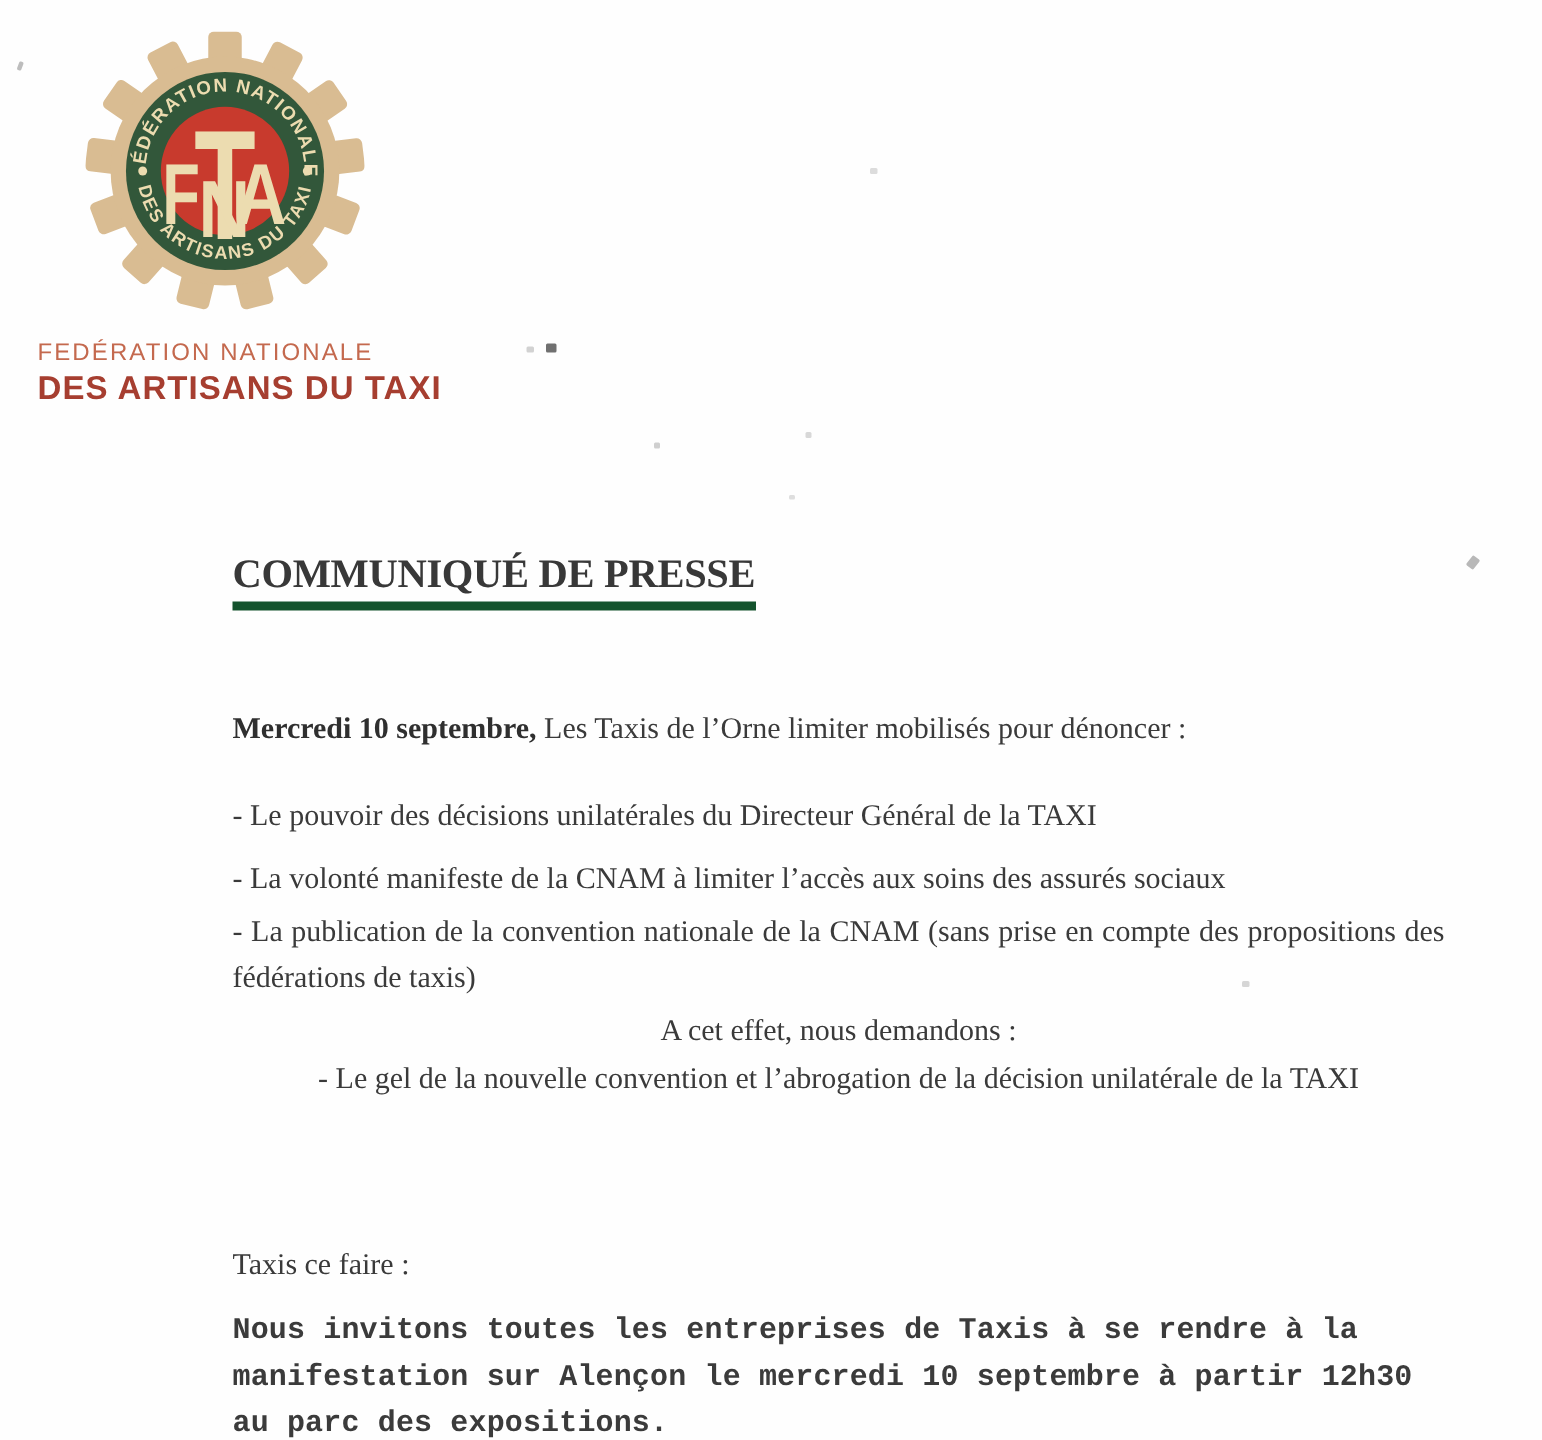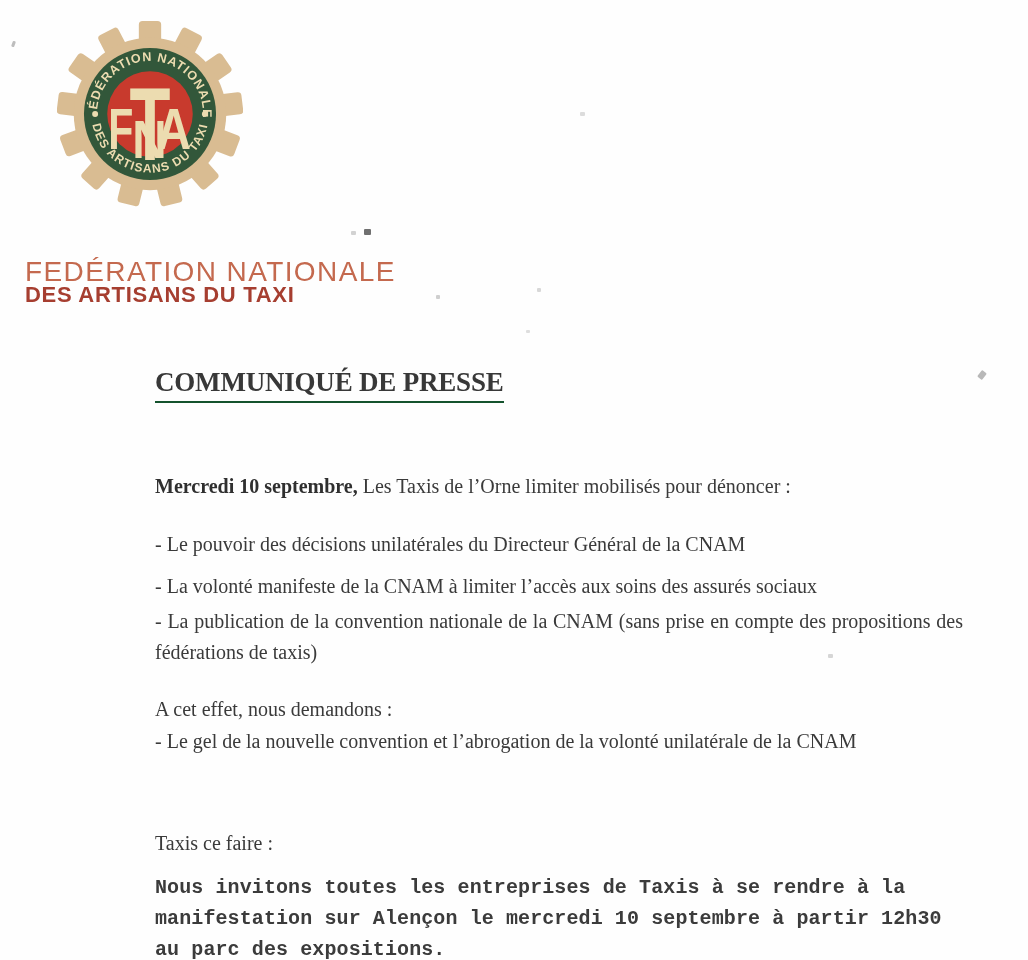--- a/index.html
+++ b/index.html
@@ -11,48 +11,48 @@
     overflow:hidden;
   }
   .page{position:absolute;inset:0;}
 
   
   .logo{position:absolute;left:57px;top:21px;width:186px;height:186px;}
 
   
   .letterhead{position:absolute;left:25px;top:224px;font-family:"Liberation Sans",sans-serif;}
   .letterhead .lh1{
-    font-size:28px;font-weight:500;letter-spacing:1.4px;
-    color:#c4694e;line-height:23px;margin-top:36px;
+    font-size:16px;font-weight:500;letter-spacing:1.4px;
+    color:#c4694e;line-height:23px;
   }
   .letterhead .lh2{
     font-size:22px;font-weight:700;letter-spacing:0.7px;
     color:#a63e30;line-height:24px;
   }
 
   
   .title{
     position:absolute;left:155px;top:367px;
     font-size:27px;font-weight:700;color:#383838;
     letter-spacing:-0.2px;
-    border-bottom:2px solid #14532d;
+    border-bottom:6px solid #14532d;
     padding-bottom:3px;
     display:inline-block;
   }
   .para{
     position:absolute;left:155px;width:808px;
     font-size:20px;color:#3a3a3a;line-height:31px;
   }
   .oneline{white-space:nowrap;}
   .p-intro{top:471px;}
   .p-intro .lead{font-weight:700;color:#2f2f2f;}
   .p-b1{top:529px;}
   .p-b2{top:571px;}
   .p-b3{top:606px;text-align:justify;}
-  .p-demand{top:693px;line-height:32px;}
+  .p-demand{top:671px;line-height:32px;text-align:center;}
   .p-pour{top:828px;}
   .p-call{
     top:872px;
     font-family:Liberation Mono, monospace;
     font-weight:700;font-size:20px;color:#3b3b3b;
     line-height:31px;letter-spacing:0.1px;
   }
 
   
   .speck{position:absolute;border-radius:1px;}
@@ -106,27 +106,27 @@
 
   <div class="letterhead">
     <div class="lh1">FEDÉRATION NATIONALE</div>
     <div class="lh2">DES ARTISANS DU TAXI</div>
   </div>
 
   <div class="title">COMMUNIQUÉ DE PRESSE</div>
 
   <div class="para p-intro oneline"><span class="lead">Mercredi 10 septembre,</span><span> Les Taxis de l’Orne limiter mobilisés pour dénoncer :</span></div>
 
-  <div class="para p-b1 oneline">- Le pouvoir des décisions unilatérales du Directeur Général de la CNAM</div>
+  <div class="para p-b1 oneline">- Le pouvoir des décisions unilatérales du Directeur Général de la TAXI</div>
   <div class="para p-b3">- La publication de la convention nationale de la CNAM (sans prise en compte des propositions des fédérations de taxis)</div>
   <div class="para p-b2 oneline">- La volonté manifeste de la CNAM à limiter l’accès aux soins des assurés sociaux</div>
 
   <div class="para p-demand">
     <div class="oneline">A cet effet, nous demandons :</div>
-    <div class="oneline">- Le gel de la nouvelle convention et l’abrogation de la volonté unilatérale de la CNAM</div>
+    <div class="oneline">- Le gel de la nouvelle convention et l’abrogation de la décision unilatérale de la TAXI</div>
   </div>
 
   <div class="para p-pour oneline">Taxis ce faire :</div>
   <div class="para p-call">Nous invitons toutes les entreprises de Taxis à se rendre à la manifestation sur Alençon le mercredi 10 septembre à partir 12h30 au parc des expositions.</div>
 
   <div class="speck" style="left:12px;top:41px;width:3px;height:6px;background:#bdbdbd;transform:rotate(20deg);"></div>
   <div class="speck" style="left:351px;top:231px;width:5px;height:4px;background:#d2d2d2;"></div>
   <div class="speck" style="left:364px;top:229px;width:7px;height:6px;background:#707070;"></div>
   <div class="speck" style="left:580px;top:112px;width:5px;height:4px;background:#dcdcdc;"></div>
   <div class="speck" style="left:436px;top:295px;width:4px;height:4px;background:#cfcfcf;"></div>

